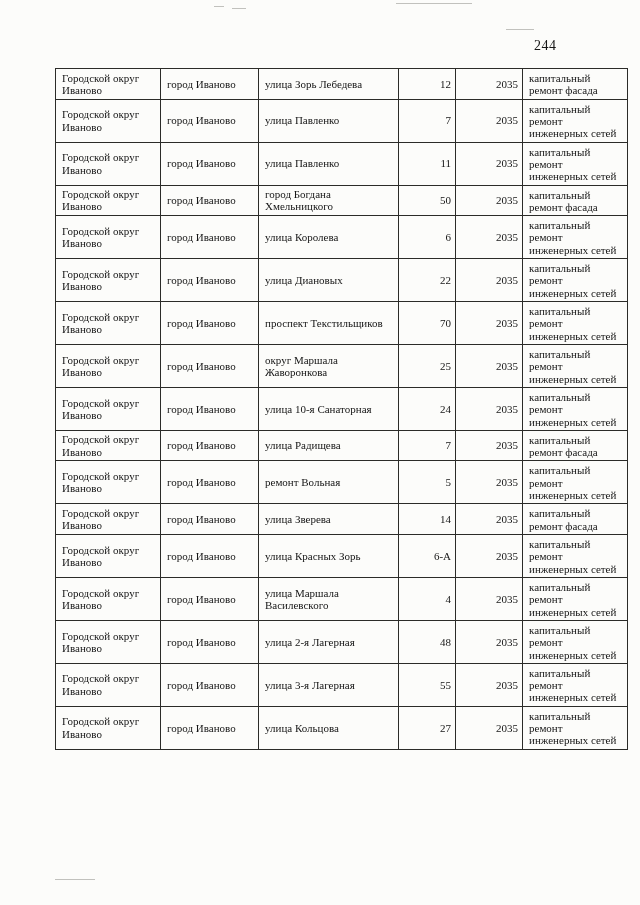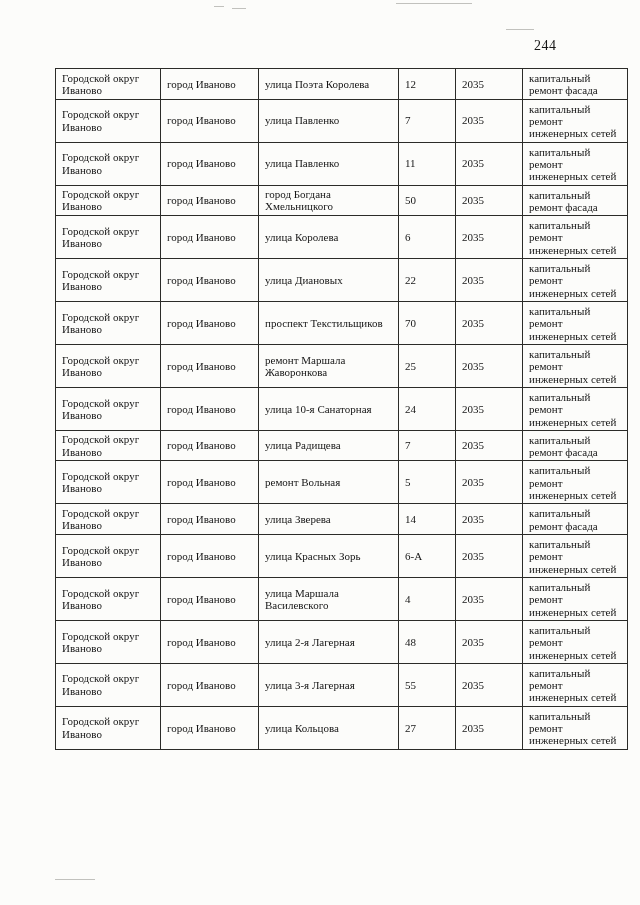--- a/index.html
+++ b/index.html
@@ -34,21 +34,21 @@
     line-height: 1.12;
   }
   .doc-table td {
     border: 1px solid #2b2b28;
     padding: 2px 4px 2px 6px;
     vertical-align: middle;
     overflow: hidden;
     word-wrap: break-word;
   }
   td.col-house, td.col-year {
-    text-align: left;
+    text-align: right;
   }
   td.col-work {
     vertical-align: top;
     padding-right: 8px;
     padding-top: 3px;
   }
   .artifact {
     position: absolute;
     background: #8f8f8a;
     opacity: 0.55;
@@ -71,21 +71,21 @@
     <col style="width:98px">
     <col style="width:140px">
     <col style="width:57px">
     <col style="width:67px">
     <col style="width:105px">
   </colgroup>
   <tbody>
       <tr>
         <td class="col-district">Городской округ Иваново</td>
         <td class="col-city">город Иваново</td>
-        <td class="col-street">улица Поэта Королева</td>
+        <td class="col-street">улица Зорь Лебедева</td>
         <td class="col-house">12</td>
         <td class="col-year">2035</td>
         <td class="col-work">капитальный ремонт фасада</td>
       </tr>
       <tr>
         <td class="col-district">Городской округ Иваново</td>
         <td class="col-city">город Иваново</td>
         <td class="col-street">улица Павленко</td>
         <td class="col-house">7</td>
         <td class="col-year">2035</td>
@@ -127,21 +127,21 @@
         <td class="col-district">Городской округ Иваново</td>
         <td class="col-city">город Иваново</td>
         <td class="col-street">проспект Текстильщиков</td>
         <td class="col-house">70</td>
         <td class="col-year">2035</td>
         <td class="col-work">капитальный ремонт инженерных сетей</td>
       </tr>
       <tr>
         <td class="col-district">Городской округ Иваново</td>
         <td class="col-city">город Иваново</td>
-        <td class="col-street">ремонт Маршала Жаворонкова</td>
+        <td class="col-street">округ Маршала Жаворонкова</td>
         <td class="col-house">25</td>
         <td class="col-year">2035</td>
         <td class="col-work">капитальный ремонт инженерных сетей</td>
       </tr>
       <tr>
         <td class="col-district">Городской округ Иваново</td>
         <td class="col-city">город Иваново</td>
         <td class="col-street">улица 10-я Санаторная</td>
         <td class="col-house">24</td>
         <td class="col-year">2035</td>

